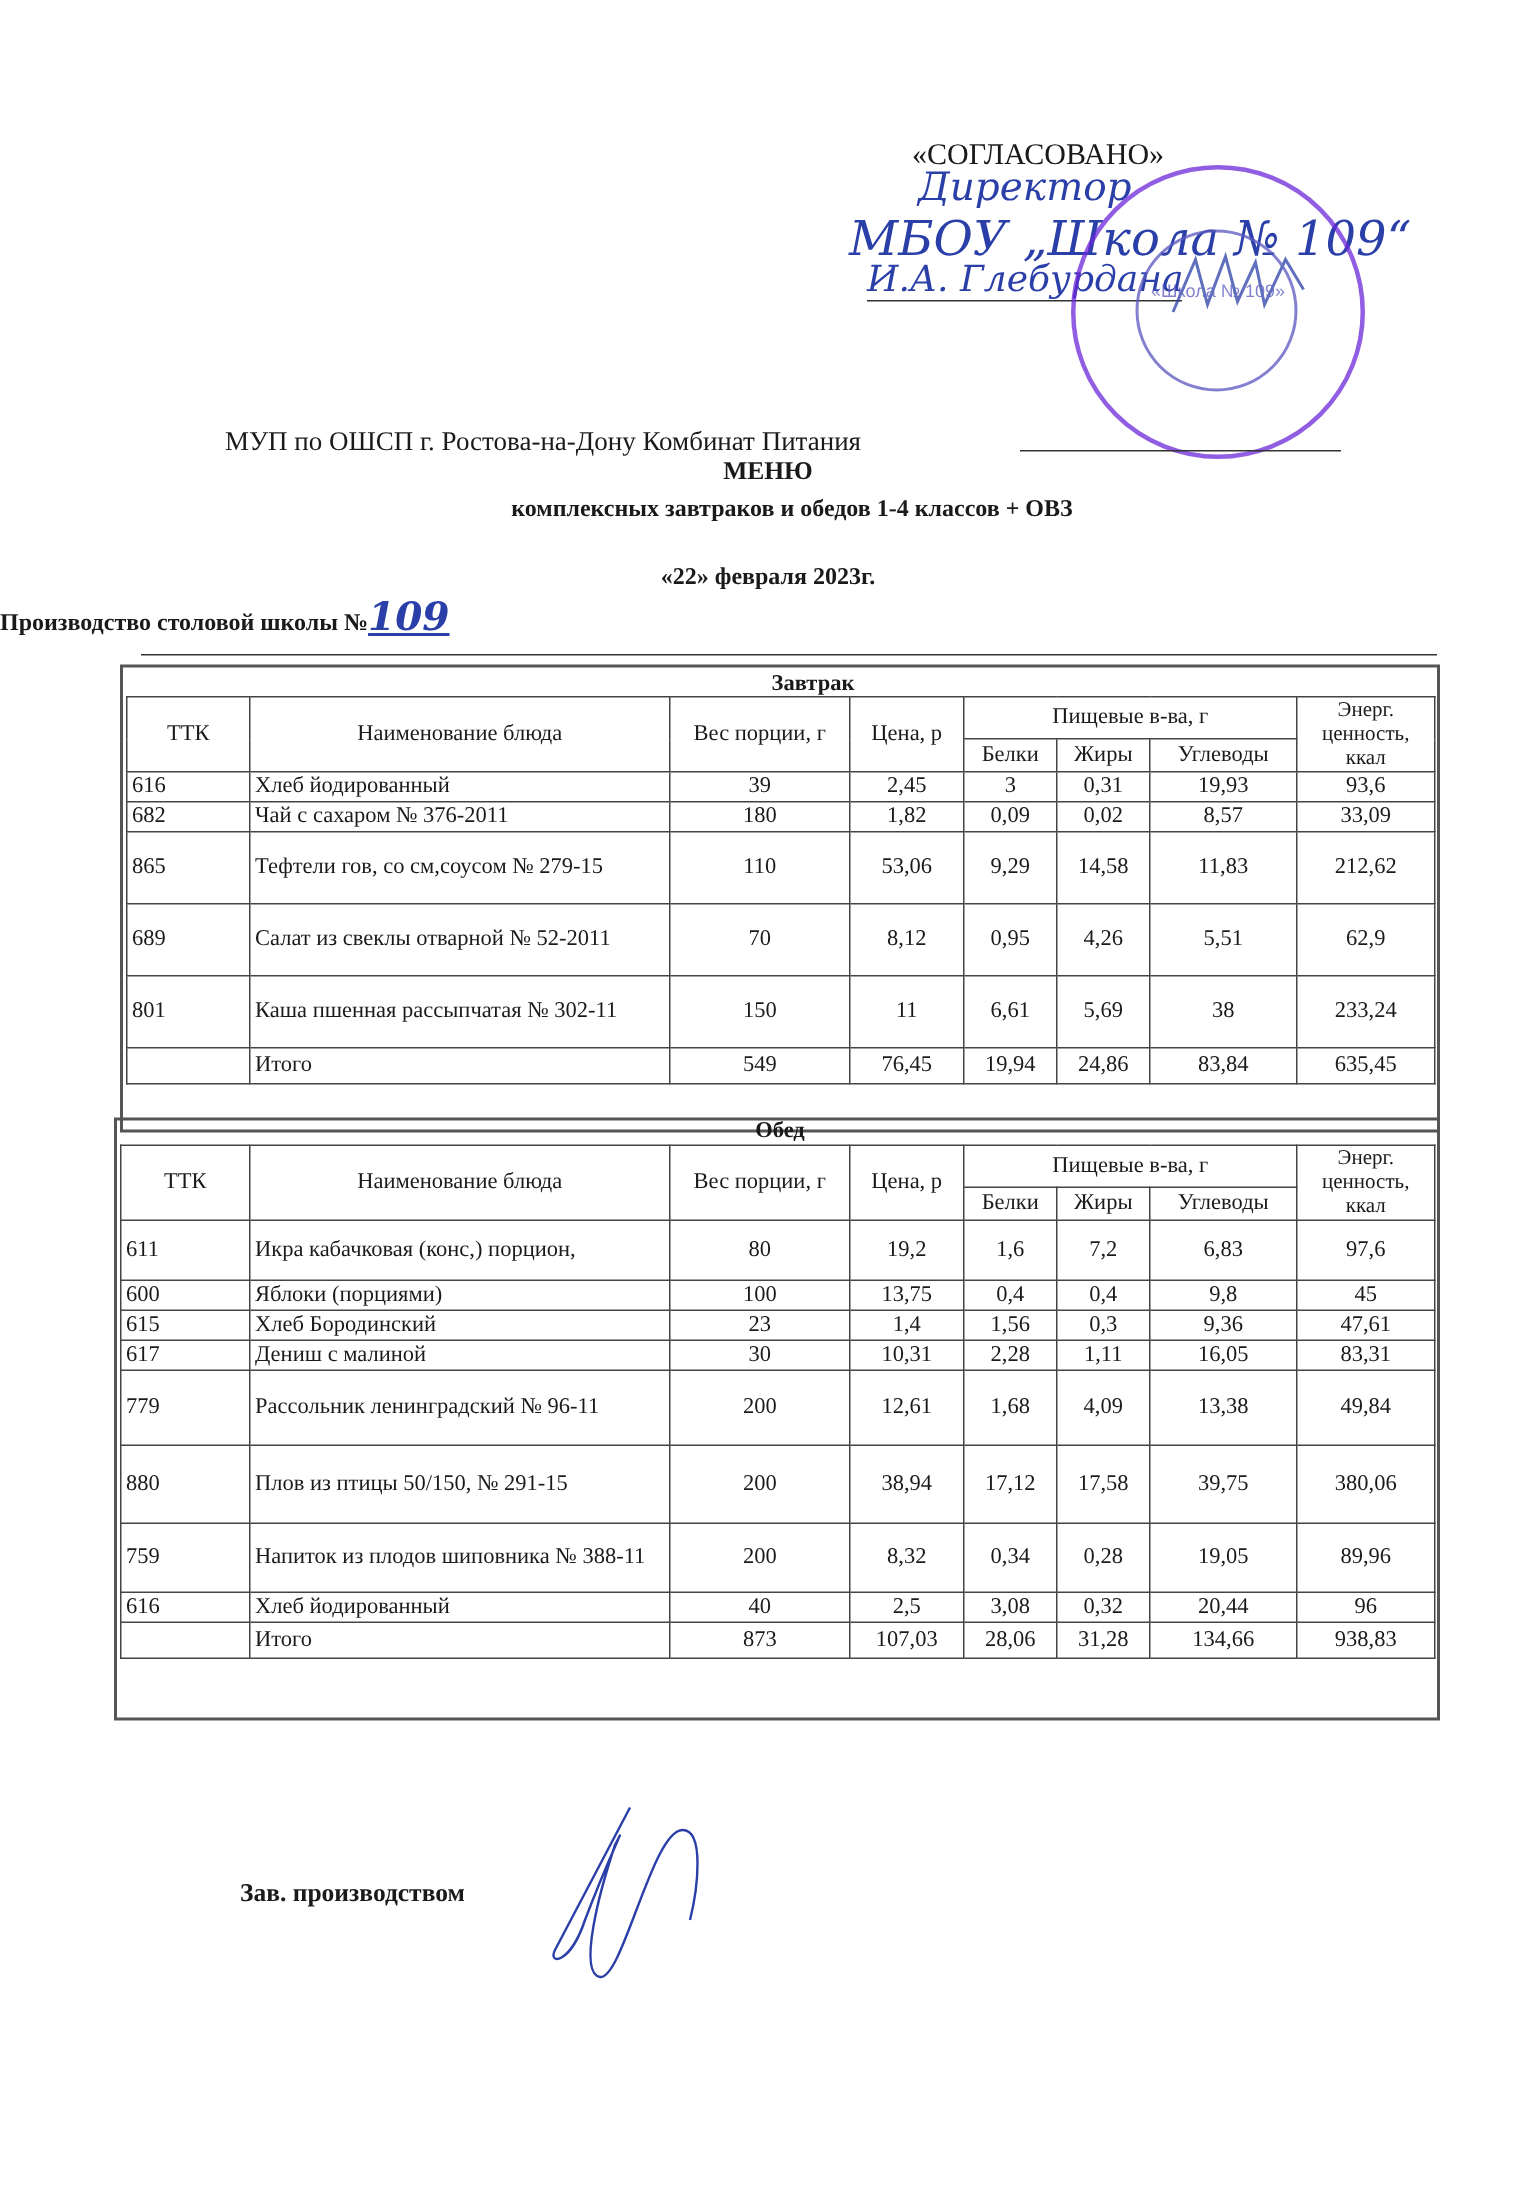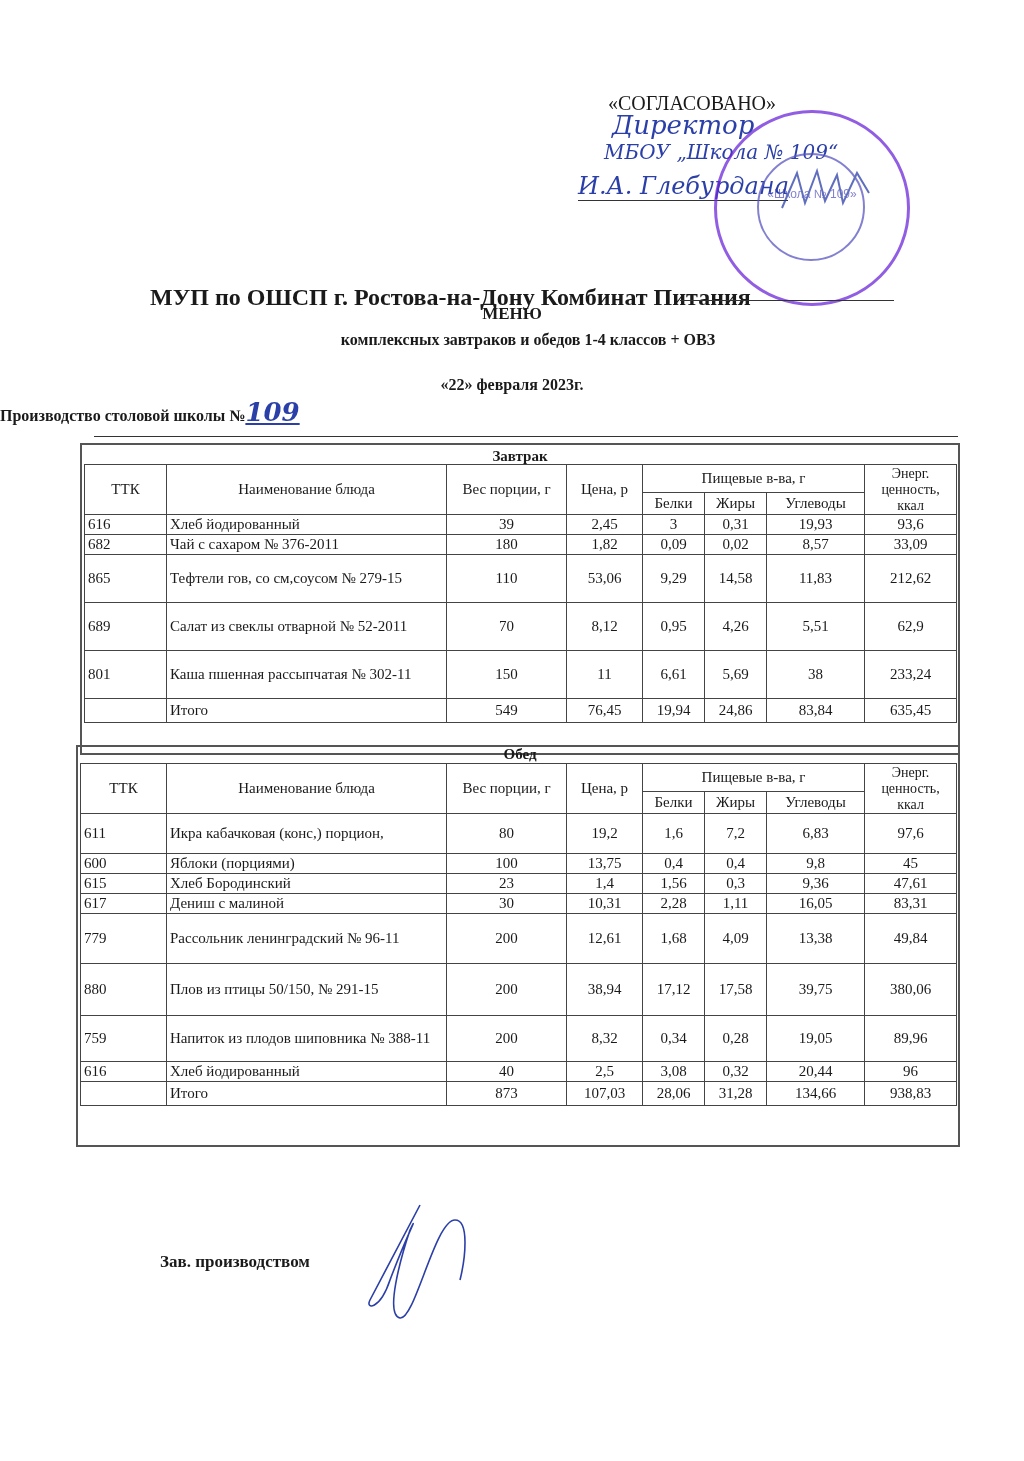--- a/index.html
+++ b/index.html
@@ -2,21 +2,21 @@
 <html><head>
 <meta charset="utf-8">
 <style>
   html, body { margin:0; padding:0; }
   body { width:1024px; height:1461px; background:#ffffff; position:relative; overflow:hidden;
          font-family:"Liberation Serif", serif; color:#1a1a1a; }
   .abs { position:absolute; }
   .approved { left:608px; top:92px; font-size:20px; }
   .hand { font-family:"DejaVu Serif", serif; font-style:italic; color:#2b3fa8; }
   .line { position:absolute; background:#333; height:1px; }
-  .title-org { left:150px; top:284px; font-size:24px; font-weight:bold; }
+  .title-org { left:150px; top:284px; font-size:18px; font-weight:normal; }
   .title-menu { left:0; width:1024px; top:304px; text-align:center; font-size:17px; font-weight:bold; }
   .title-sub { left:16px; width:1024px; top:331px; text-align:center; font-size:16px; font-weight:bold; }
   .title-date { left:0; width:1024px; top:376px; text-align:center; font-size:16px; font-weight:bold; }
   .title-prod { left:0; width:1024px; top:397px; text-align:left; font-size:16px; font-weight:bold; }
   .section-title { text-align:center; font-weight:bold; font-size:15px; }
   table.menu { position:absolute; border-collapse:collapse; font-size:15px; table-layout:fixed; }
   table.menu td, table.menu th { border:1px solid #444; padding:0 3px; font-weight:normal; }
   table.menu th { text-align:center; vertical-align:middle; }
   td.num { text-align:center; }
   td.name { text-align:left; line-height:17px; }
@@ -28,21 +28,21 @@
            border:2px solid #5a58c0; }
   .stamp-text { position:absolute; left:0; top:74px; width:190px; text-align:center; color:#5a58c0;
            font-family:"Liberation Sans", sans-serif; font-size:12px; }
   .sign-text { left:160px; top:1252px; font-size:17px; font-weight:bold; }
 </style>
 </head>
 <body>
 
 <div class="abs approved">«СОГЛАСОВАНО»</div>
 <div class="abs hand" style="left:612px;top:110px;font-size:26px;">Директор</div>
-<div class="abs hand" style="left:604px;top:140px;font-size:20px;">МБОУ „Школа № 109“</div>
+<div class="abs hand" style="left:566px;top:140px;font-size:32px;">МБОУ „Школа № 109“</div>
 <div class="abs hand" style="left:578px;top:172px;font-size:24px;text-align:right;">И.А. Глебурдана</div>
 <div class="line" style="left:578px;top:200px;width:210px;"></div>
 
 <div class="stamp">
   <div class="stamp-inner"></div>
   <div class="stamp-text">«Школа № 109»</div>
   <svg style="position:absolute;left:60px;top:50px;" width="100" height="60">
     <path d="M5 45 L20 10 L28 40 L40 8 L48 38 L60 12 L66 40 L80 10 L92 30" stroke="#2b3fa8" stroke-width="2" fill="none"></path>
   </svg>
 </div>
@@ -51,21 +51,21 @@
 <div class="line" style="left:680px;top:300px;width:214px;"></div>
 <div class="abs title-menu">МЕНЮ</div>
 <div class="abs title-sub">комплексных завтраков и обедов 1-4 классов + ОВЗ</div>
 <div class="abs title-date">«22» февраля 2023г.</div>
 <div class="abs title-prod">
   <span>Производство столовой школы №</span><span class="hand" style="font-size:26px;text-decoration:underline;">109</span>
 </div>
 <div class="line" style="left:94px;top:436px;width:864px;"></div>
 
 <div class="outer" style="left:80px;top:443px;width:876px;height:308px;"></div>
-<div class="abs section-title" style="left:80px;top:448px;width:880px;">Завтрак</div>
+<div class="abs section-title" style="left:80px;top:448px;width:880px;padding-left:22px;">Завтрак</div>
 
 <table class="menu" style="left:84px;top:464px;width:872px;">
   <colgroup>
     <col style="width:82px">
       <col style="width:280px">
       <col style="width:120px">
       <col style="width:76px">
     <col style="width:62px">
       <col style="width:62px">
       <col style="width:98px">

